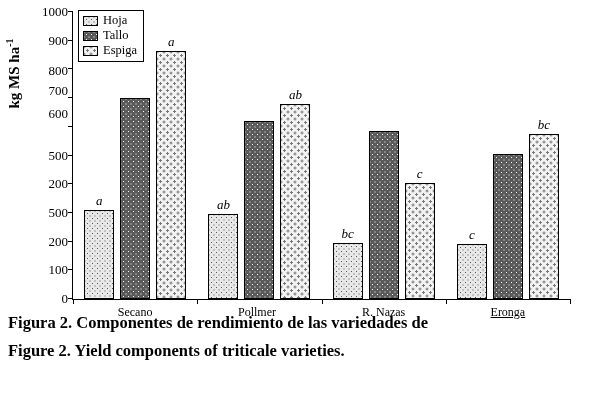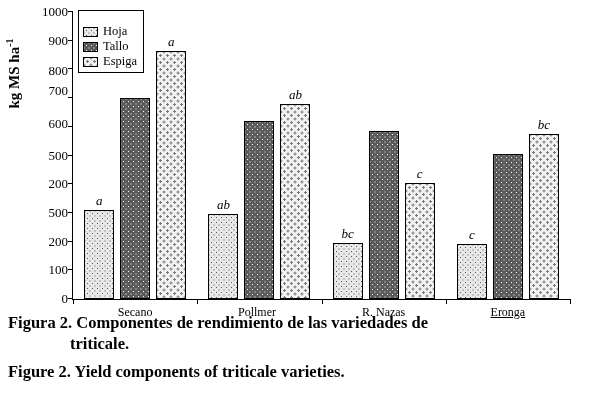--- a/index.html
+++ b/index.html
@@ -130,21 +130,21 @@
     background-position: 0 0, 3.5px 3.5px;
   }
 
   
   #legend {
     position: absolute;
     left: 78px;
     top: 10px;
     border: 1px solid #000;
     background: #ffffff;
-    padding: 13px 6px 3px 4px;
+    padding: 2px 6px 3px 4px;
   }
   .legend-row {
     display: flex;
     align-items: center;
     height: 15px;
   }
   .legend-swatch {
     width: 15px;
     height: 10px;
     border: 1px solid #000;
@@ -196,21 +196,21 @@
         <div class="ytick" style="bottom: 28.7px; top: auto; transform: translateY(50%);">100</div>
         <div class="ytickmark" style="bottom: 57.4px;"></div>
         <div class="ytick" style="bottom: 57.4px; top: auto; transform: translateY(50%);">200</div>
         <div class="ytickmark" style="bottom: 86.1px;"></div>
         <div class="ytick" style="bottom: 86.1px; top: auto; transform: translateY(50%);">500</div>
         <div class="ytickmark" style="bottom: 114.8px;"></div>
         <div class="ytick" style="bottom: 114.8px; top: auto; transform: translateY(50%);">200</div>
         <div class="ytickmark" style="bottom: 143.5px;"></div>
         <div class="ytick" style="bottom: 143.5px; top: auto; transform: translateY(50%);">500</div>
         <div class="ytickmark" style="bottom: 172.2px;"></div>
-        <div class="ytick" style="bottom: 175px; top: auto; transform: translateY(50%); margin-left: 8px;">600</div>
+        <div class="ytick" style="bottom: 185px; top: auto; transform: translateY(50%); margin-left: 8px;">600</div>
         <div class="ytickmark" style="bottom: 200.9px;"></div>
         <div class="ytick" style="bottom: 208px; top: auto; transform: translateY(50%); font-family: Liberation Serif, serif;">700</div>
         <div class="ytickmark" style="bottom: 229.6px;"></div>
         <div class="ytick" style="bottom: 228px; top: auto; transform: translateY(50%);">800</div>
         <div class="ytickmark" style="bottom: 258.3px;"></div>
         <div class="ytick" style="bottom: 258.3px; top: auto; transform: translateY(50%);">900</div>
         <div class="ytickmark" style="bottom: 287px;"></div>
         <div class="ytick" style="bottom: 287px; top: auto; transform: translateY(50%);">1000</div>
         <div class="bar fill-hoja" style="left: 11.125px; width: 30px; height: 88.97px;">
           <span class="annot">a</span>
@@ -264,18 +264,17 @@
         <span class="legend-swatch fill-espiga"></span>
         <span class="legend-label">Espiga</span>
       </div>
     </div>
 
   </div>
 
   <div id="captions">
     <div class="caption">
       <span>Figura 2. Componentes de rendimiento de las variedades de</span>
-      <span class="indent">triticale.</span>
     </div>
     <div class="caption caption-2">Figure 2. Yield components of triticale varieties.</div>
   </div>
 
 </div>
 
 </body></html>

